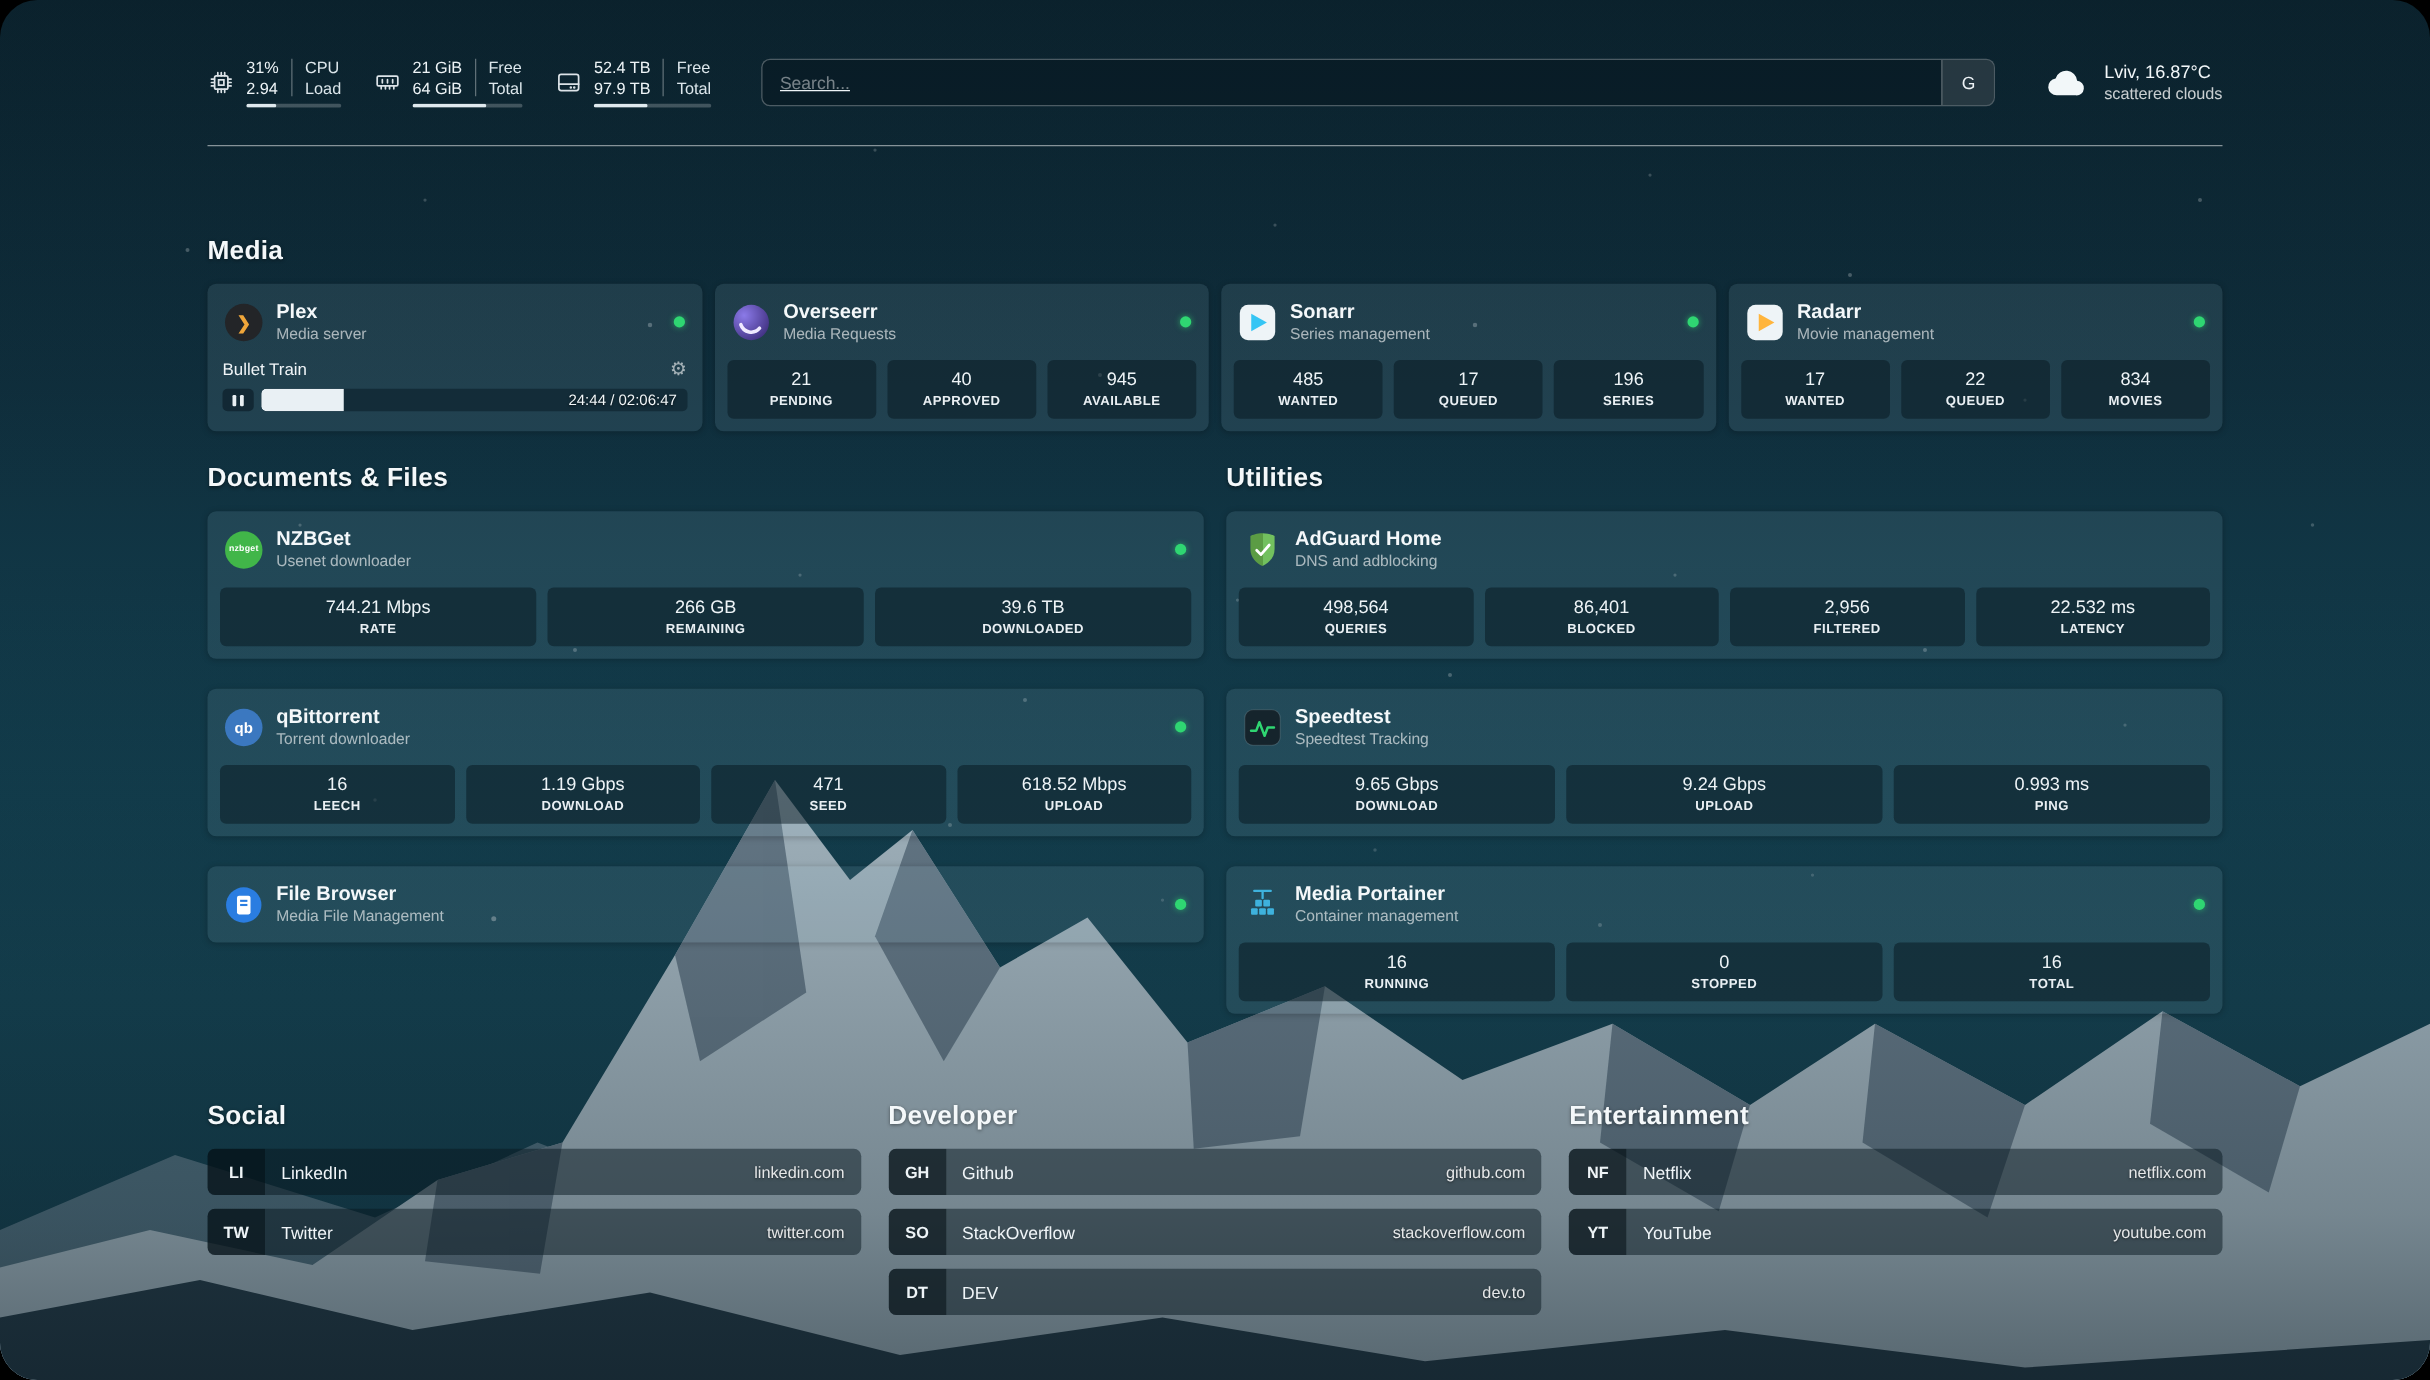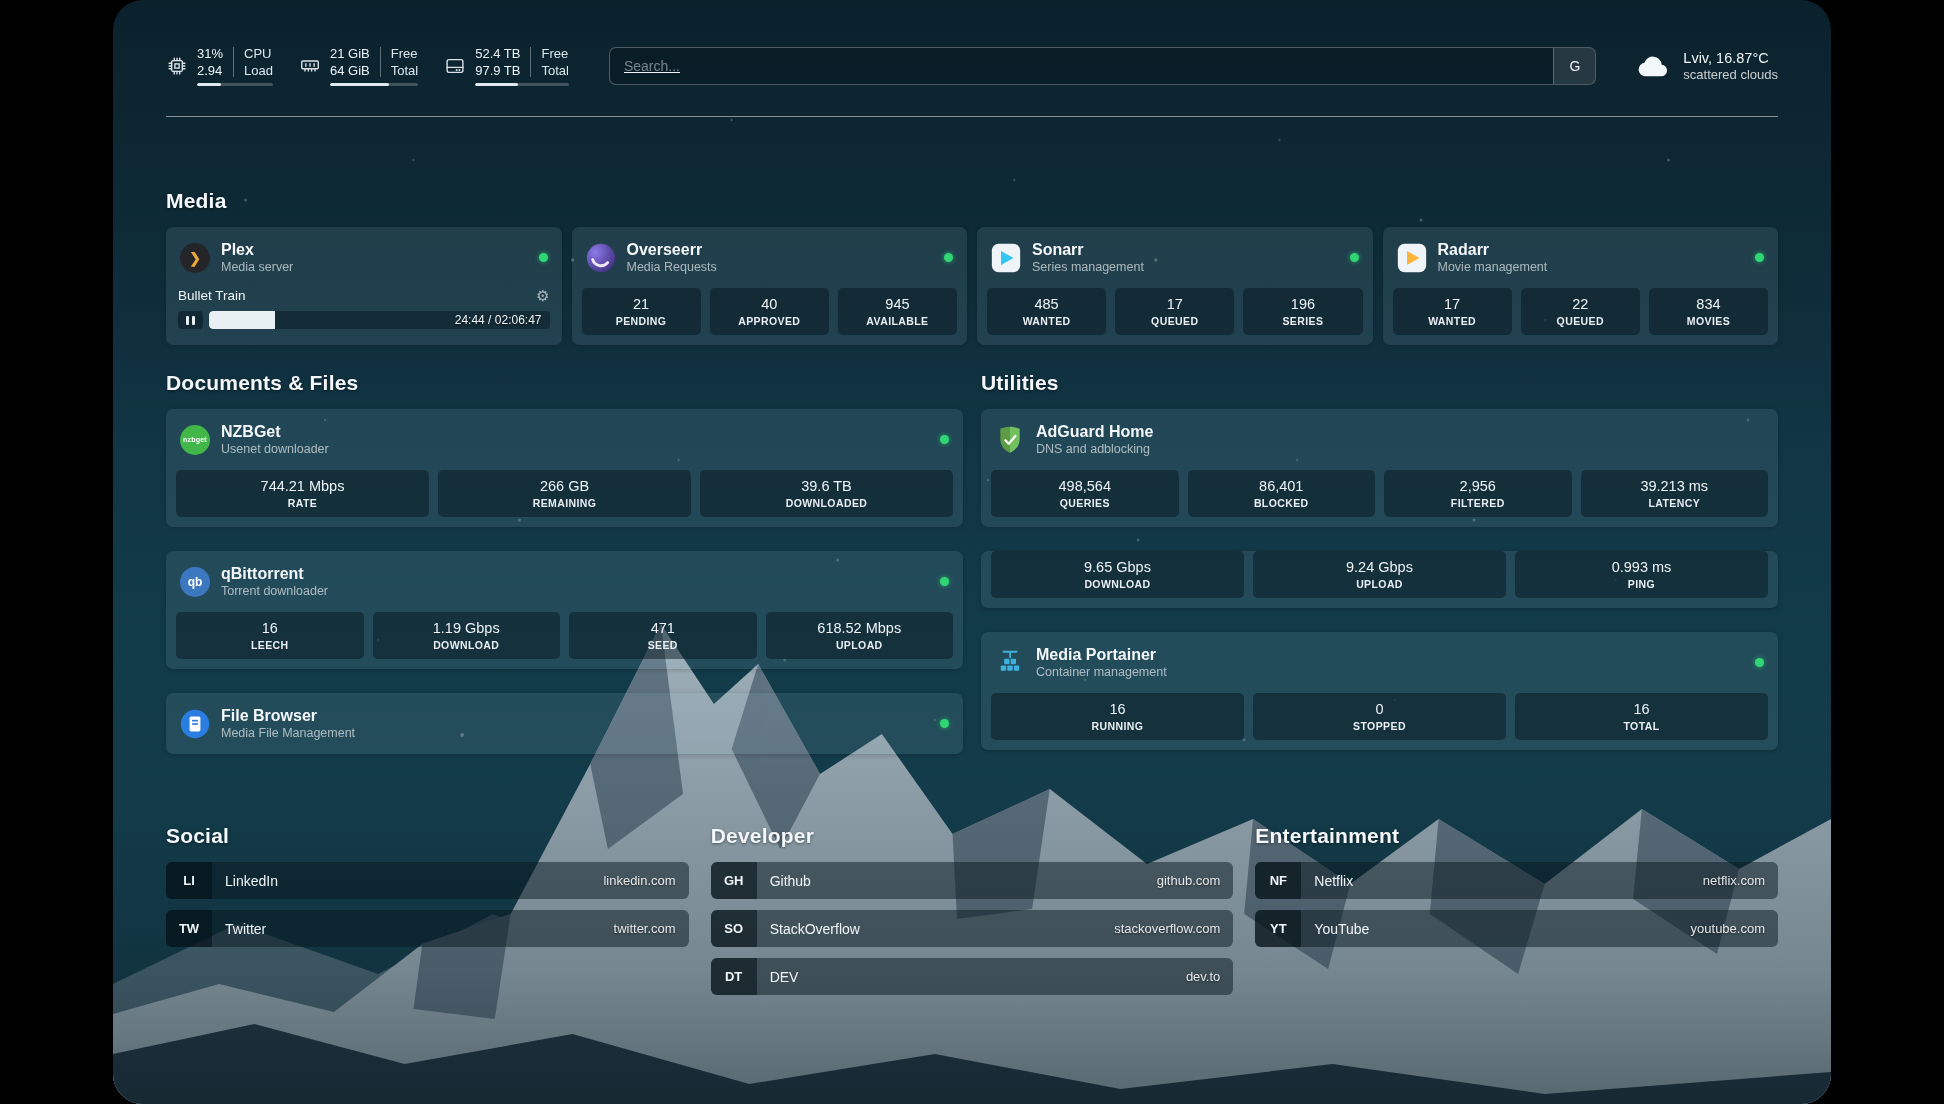--- a/index.html
+++ b/index.html
@@ -1,19 +1,19 @@
 <!DOCTYPE html>
 <html><head>
 <meta charset="utf-8">
 <style>
   * { box-sizing: border-box; margin: 0; padding: 0; }
   html,body { background:#000; width:100%; height:100%; }
   body { font-family:"Liberation Sans", sans-serif; -webkit-font-smoothing:antialiased; }
 
-  .screen { position:relative; width:1718px; height:1104px; margin:0 auto; border-radius:30px; overflow:hidden;
+  .screen { position:relative; width:1944px; height:1104px; margin:0 auto; border-radius:30px; overflow:hidden;
             background:linear-gradient(180deg,#0b222d 0%, #0f2e3c 28%, #134050 58%, #164656 72%, #16404f 100%); }
 
   
   .bg { position:absolute; inset:0; z-index:0; }
   .bg svg.mountains { position:absolute; left:0; bottom:0; width:100%; height:520px; }
   .bg svg.snow { position:absolute; inset:0; width:100%; height:100%; }
   .bg-tint { position:absolute; inset:0;
              background:linear-gradient(180deg, rgba(10,30,40,0.10) 0%, rgba(10,30,40,0) 40%, rgba(10,27,36,0.38) 88%, rgba(7,22,30,0.55) 100%); }
 
   .page { position:relative; z-index:2; width:1612px; margin:0 auto; padding-top:36px; color:#eef4f7; }
@@ -521,27 +521,39 @@
                 </div>
               <div class="stat">
                   <div class="stat-v">86,401</div>
                   <div class="stat-l">BLOCKED</div>
                 </div>
               <div class="stat">
                   <div class="stat-v">2,956</div>
                   <div class="stat-l">FILTERED</div>
                 </div>
               <div class="stat">
-                  <div class="stat-v">39.213 ms</div>
+                  <div class="stat-v">22.532 ms</div>
                   <div class="stat-l">LATENCY</div>
                 </div>
             </div>
           </article>
 
           <article class="card">
+            <div class="card-head">
+              <span class="icn">
+                <svg viewBox="0 0 36 36">
+                    <rect x="1" y="1" width="34" height="34" rx="8" fill="#15242c" stroke="rgba(255,255,255,.15)"></rect>
+                    <polyline points="7,21 12,21 15,13 20,26 23,18 29,18" fill="none" stroke="#2fd672" stroke-width="2.4" stroke-linejoin="round" stroke-linecap="round"></polyline>
+                  </svg>
+              </span>
+              <div class="svc-meta">
+                <div class="svc-name">Speedtest</div>
+                <div class="svc-desc">Speedtest Tracking</div>
+              </div>
+            </div>
             <div class="stats">
               <div class="stat">
                   <div class="stat-v">9.65 Gbps</div>
                   <div class="stat-l">DOWNLOAD</div>
                 </div>
               <div class="stat">
                   <div class="stat-v">9.24 Gbps</div>
                   <div class="stat-l">UPLOAD</div>
                 </div>
               <div class="stat">

